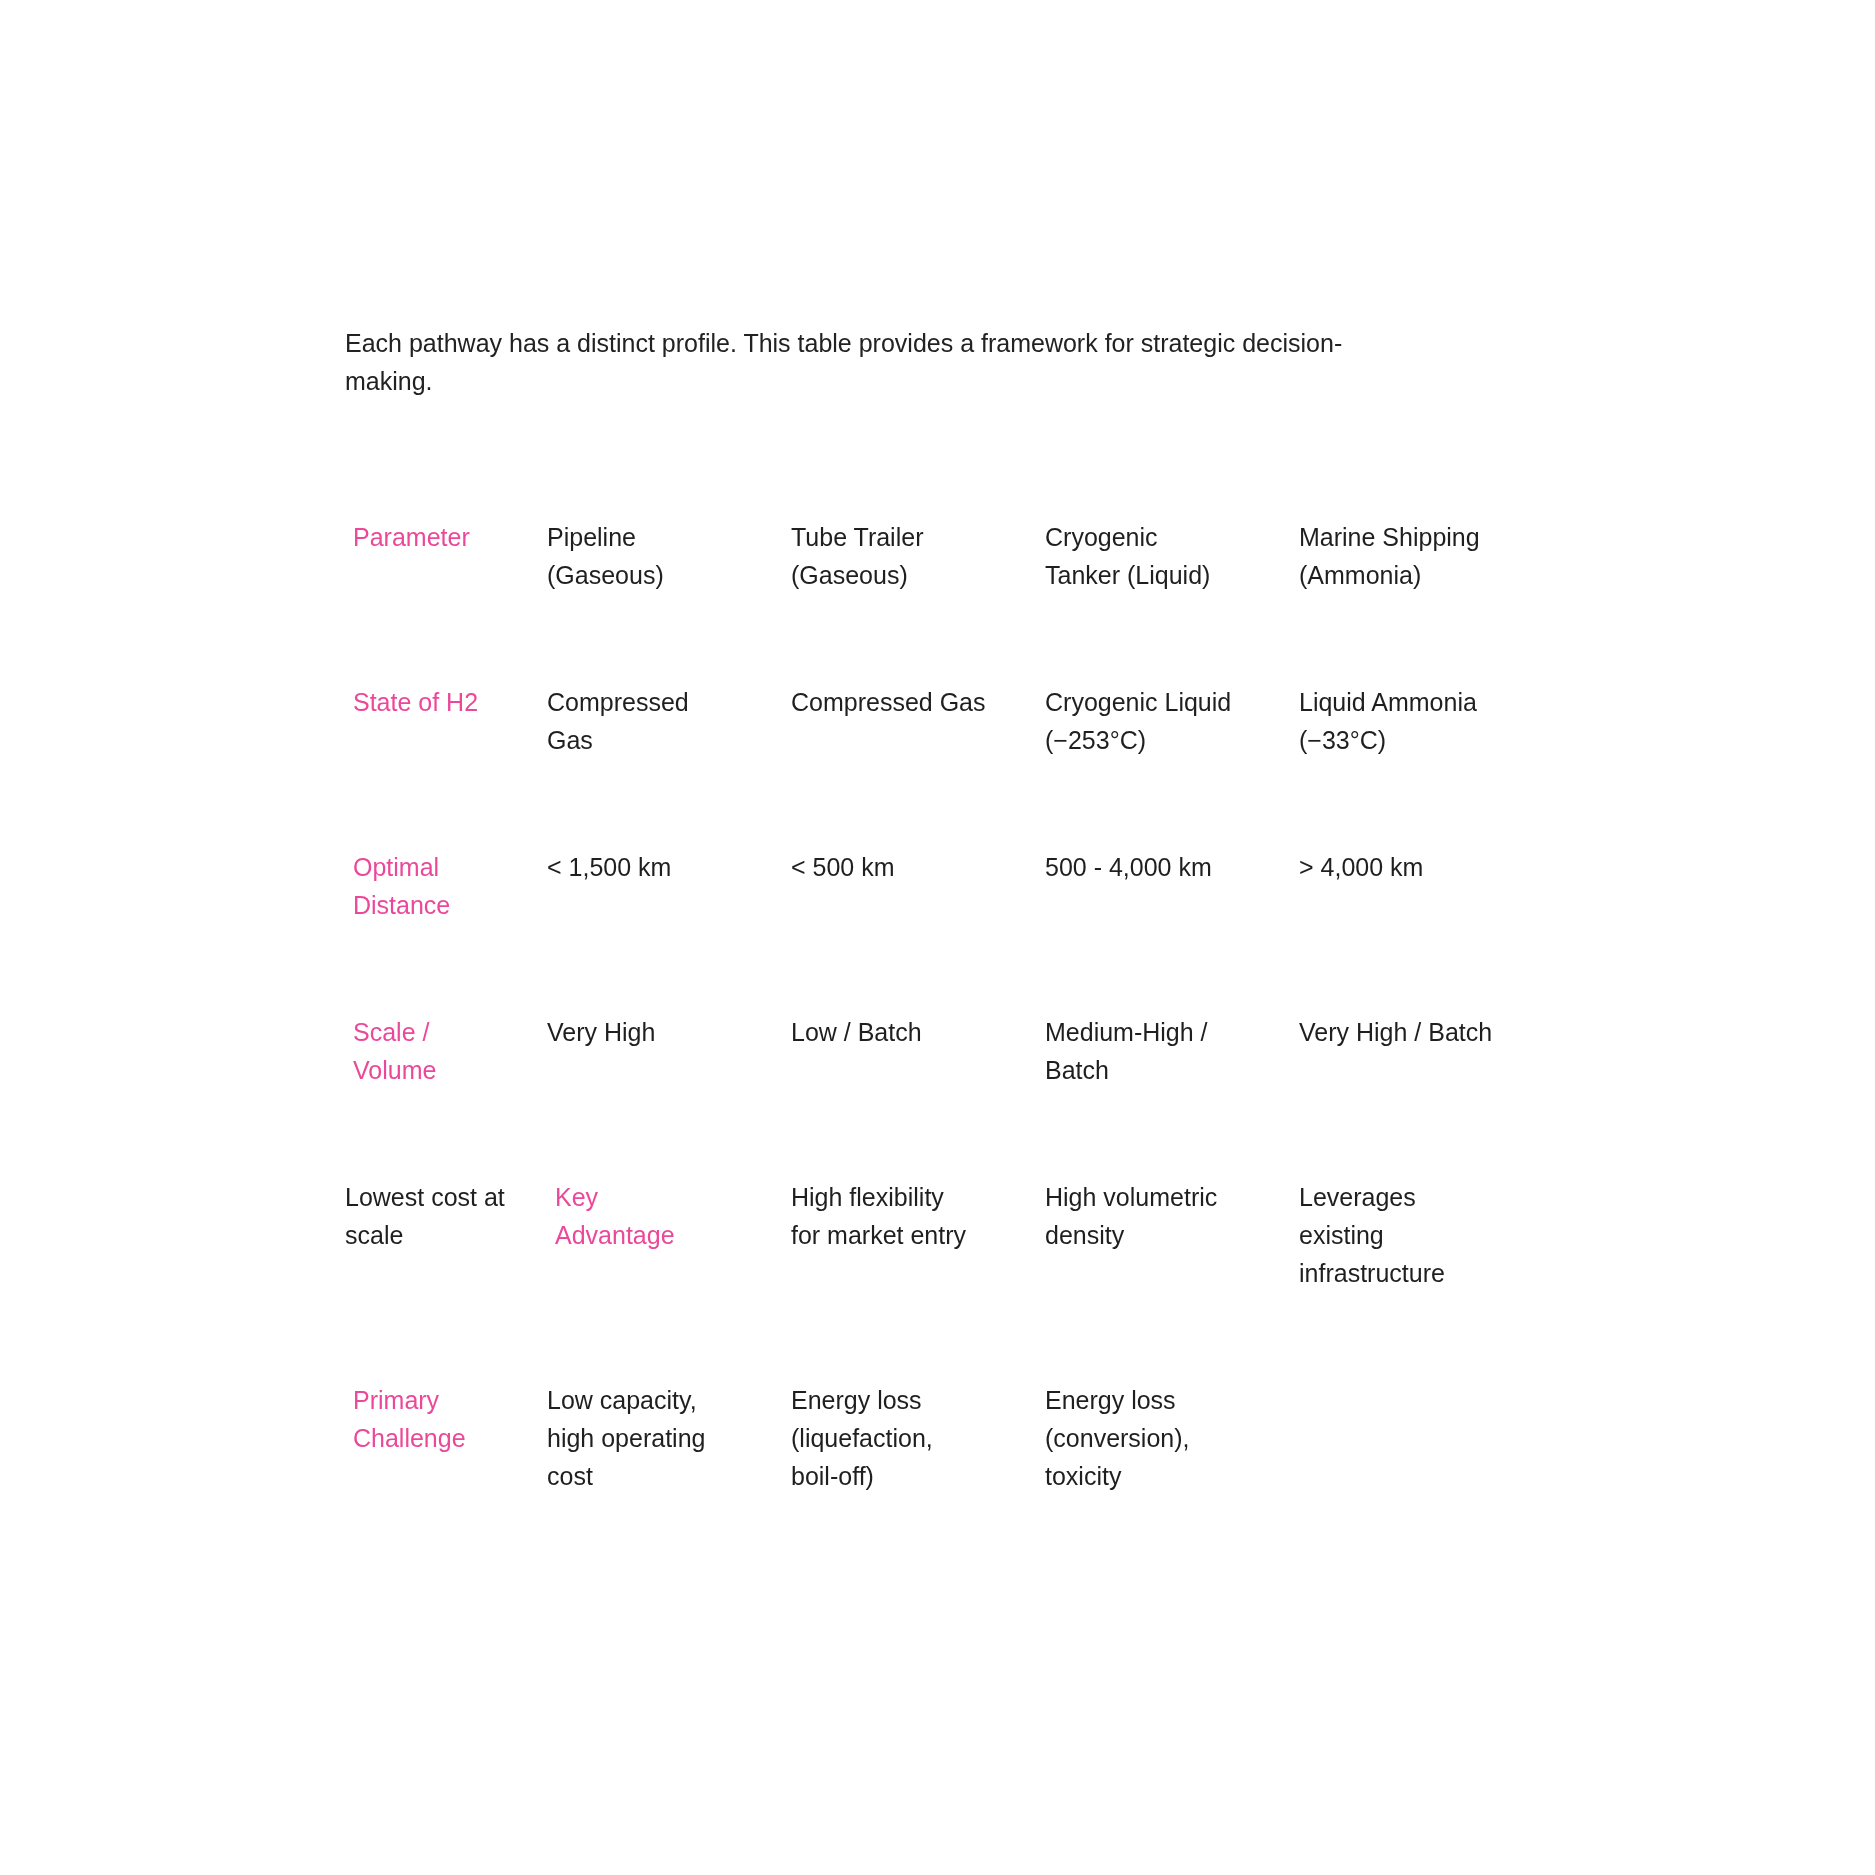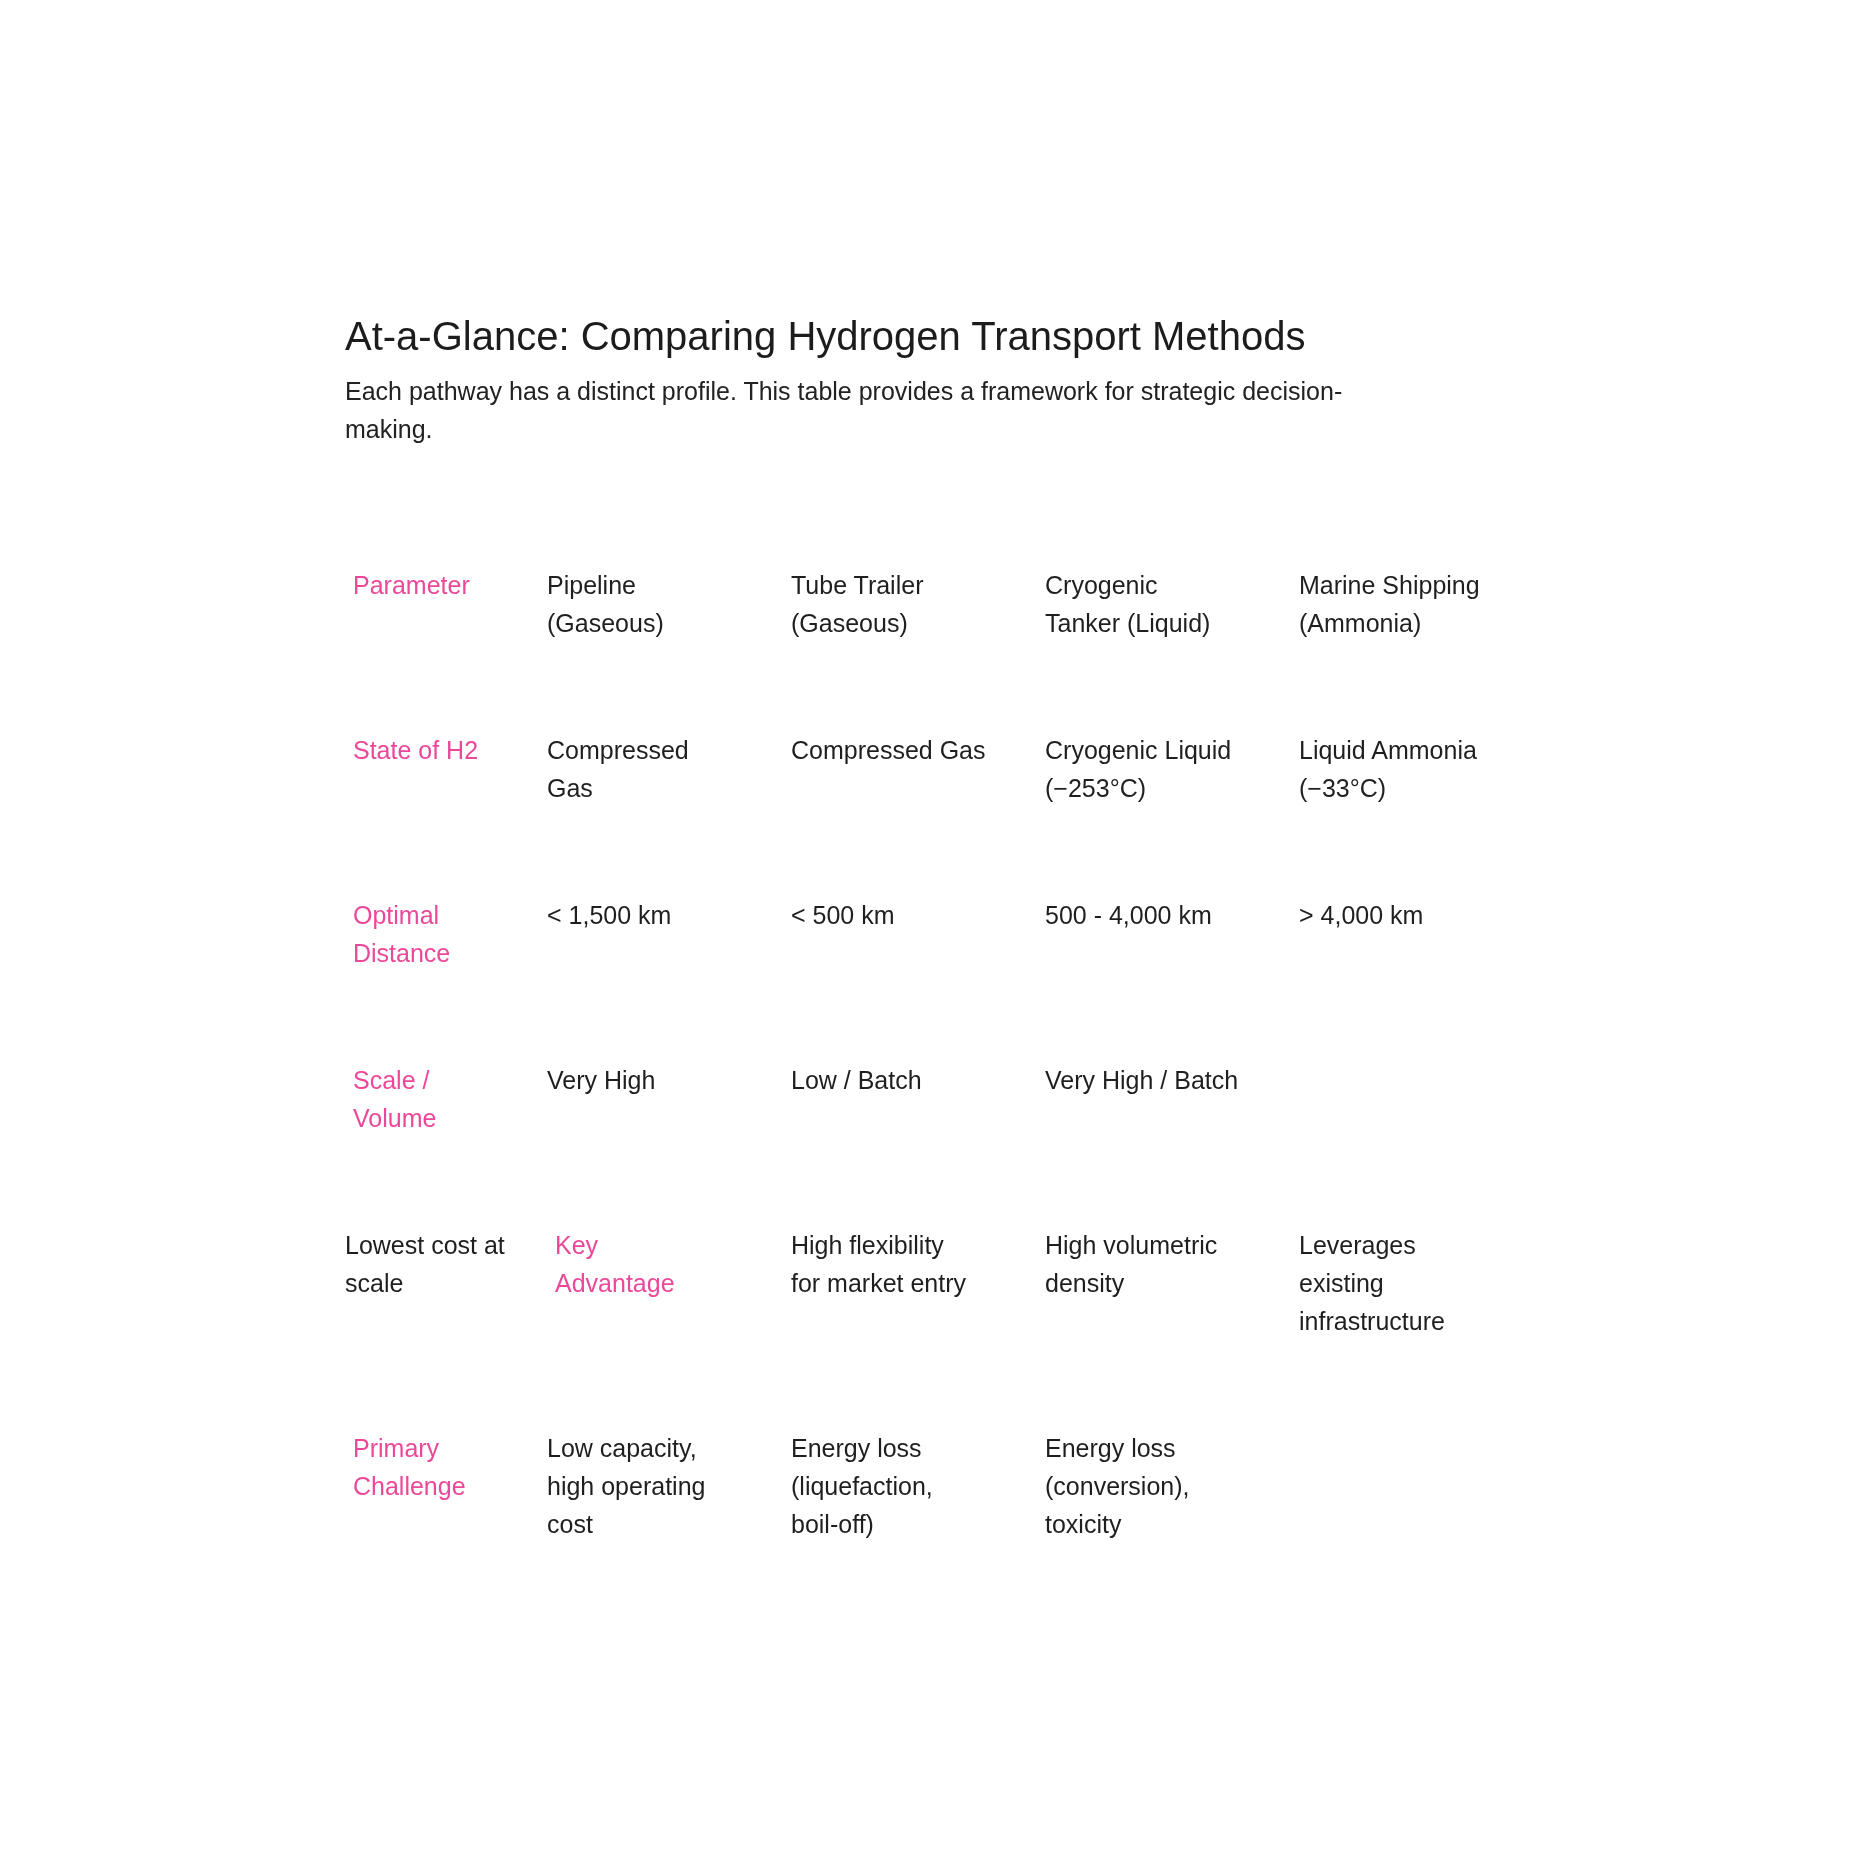--- a/index.html
+++ b/index.html
@@ -60,21 +60,20 @@
   .cell.rowlabel {
     padding-left: 8px;
     color: #ec4899;
   }
 </style>
 </head>
 <body>
 
 <div class="content">
 
-  <h1 class="title">At-a-Glance: Comparing Hydrogen Transport Methods</h1>
 
   <p class="subtitle">Each pathway has a distinct profile. This table provides a framework for strategic decision-
 making.</p>
 
   <div class="table">
 
     <div class="row">
       <div class="cell rowlabel">Parameter</div>
       <div class="cell">Pipeline
 (Gaseous)</div>
@@ -104,20 +103,22 @@
       <div class="cell">&lt; 500 km</div>
       <div class="cell">500 - 4,000 km</div>
       <div class="cell">&gt; 4,000 km</div>
     </div>
 
     <div class="row">
       <div class="cell rowlabel">Scale /
 Volume</div>
       <div class="cell">Very High</div>
       <div class="cell">Low / Batch</div>
+      <div class="cell">Medium-High /
+Batch</div>
       <div class="cell">Very High / Batch</div>
     </div>
 
     <div class="row">
       <div class="cell">Lowest cost at
 scale</div>
       <div class="cell rowlabel">Key
 Advantage</div>
       <div class="cell">High flexibility
 for market entry</div>

